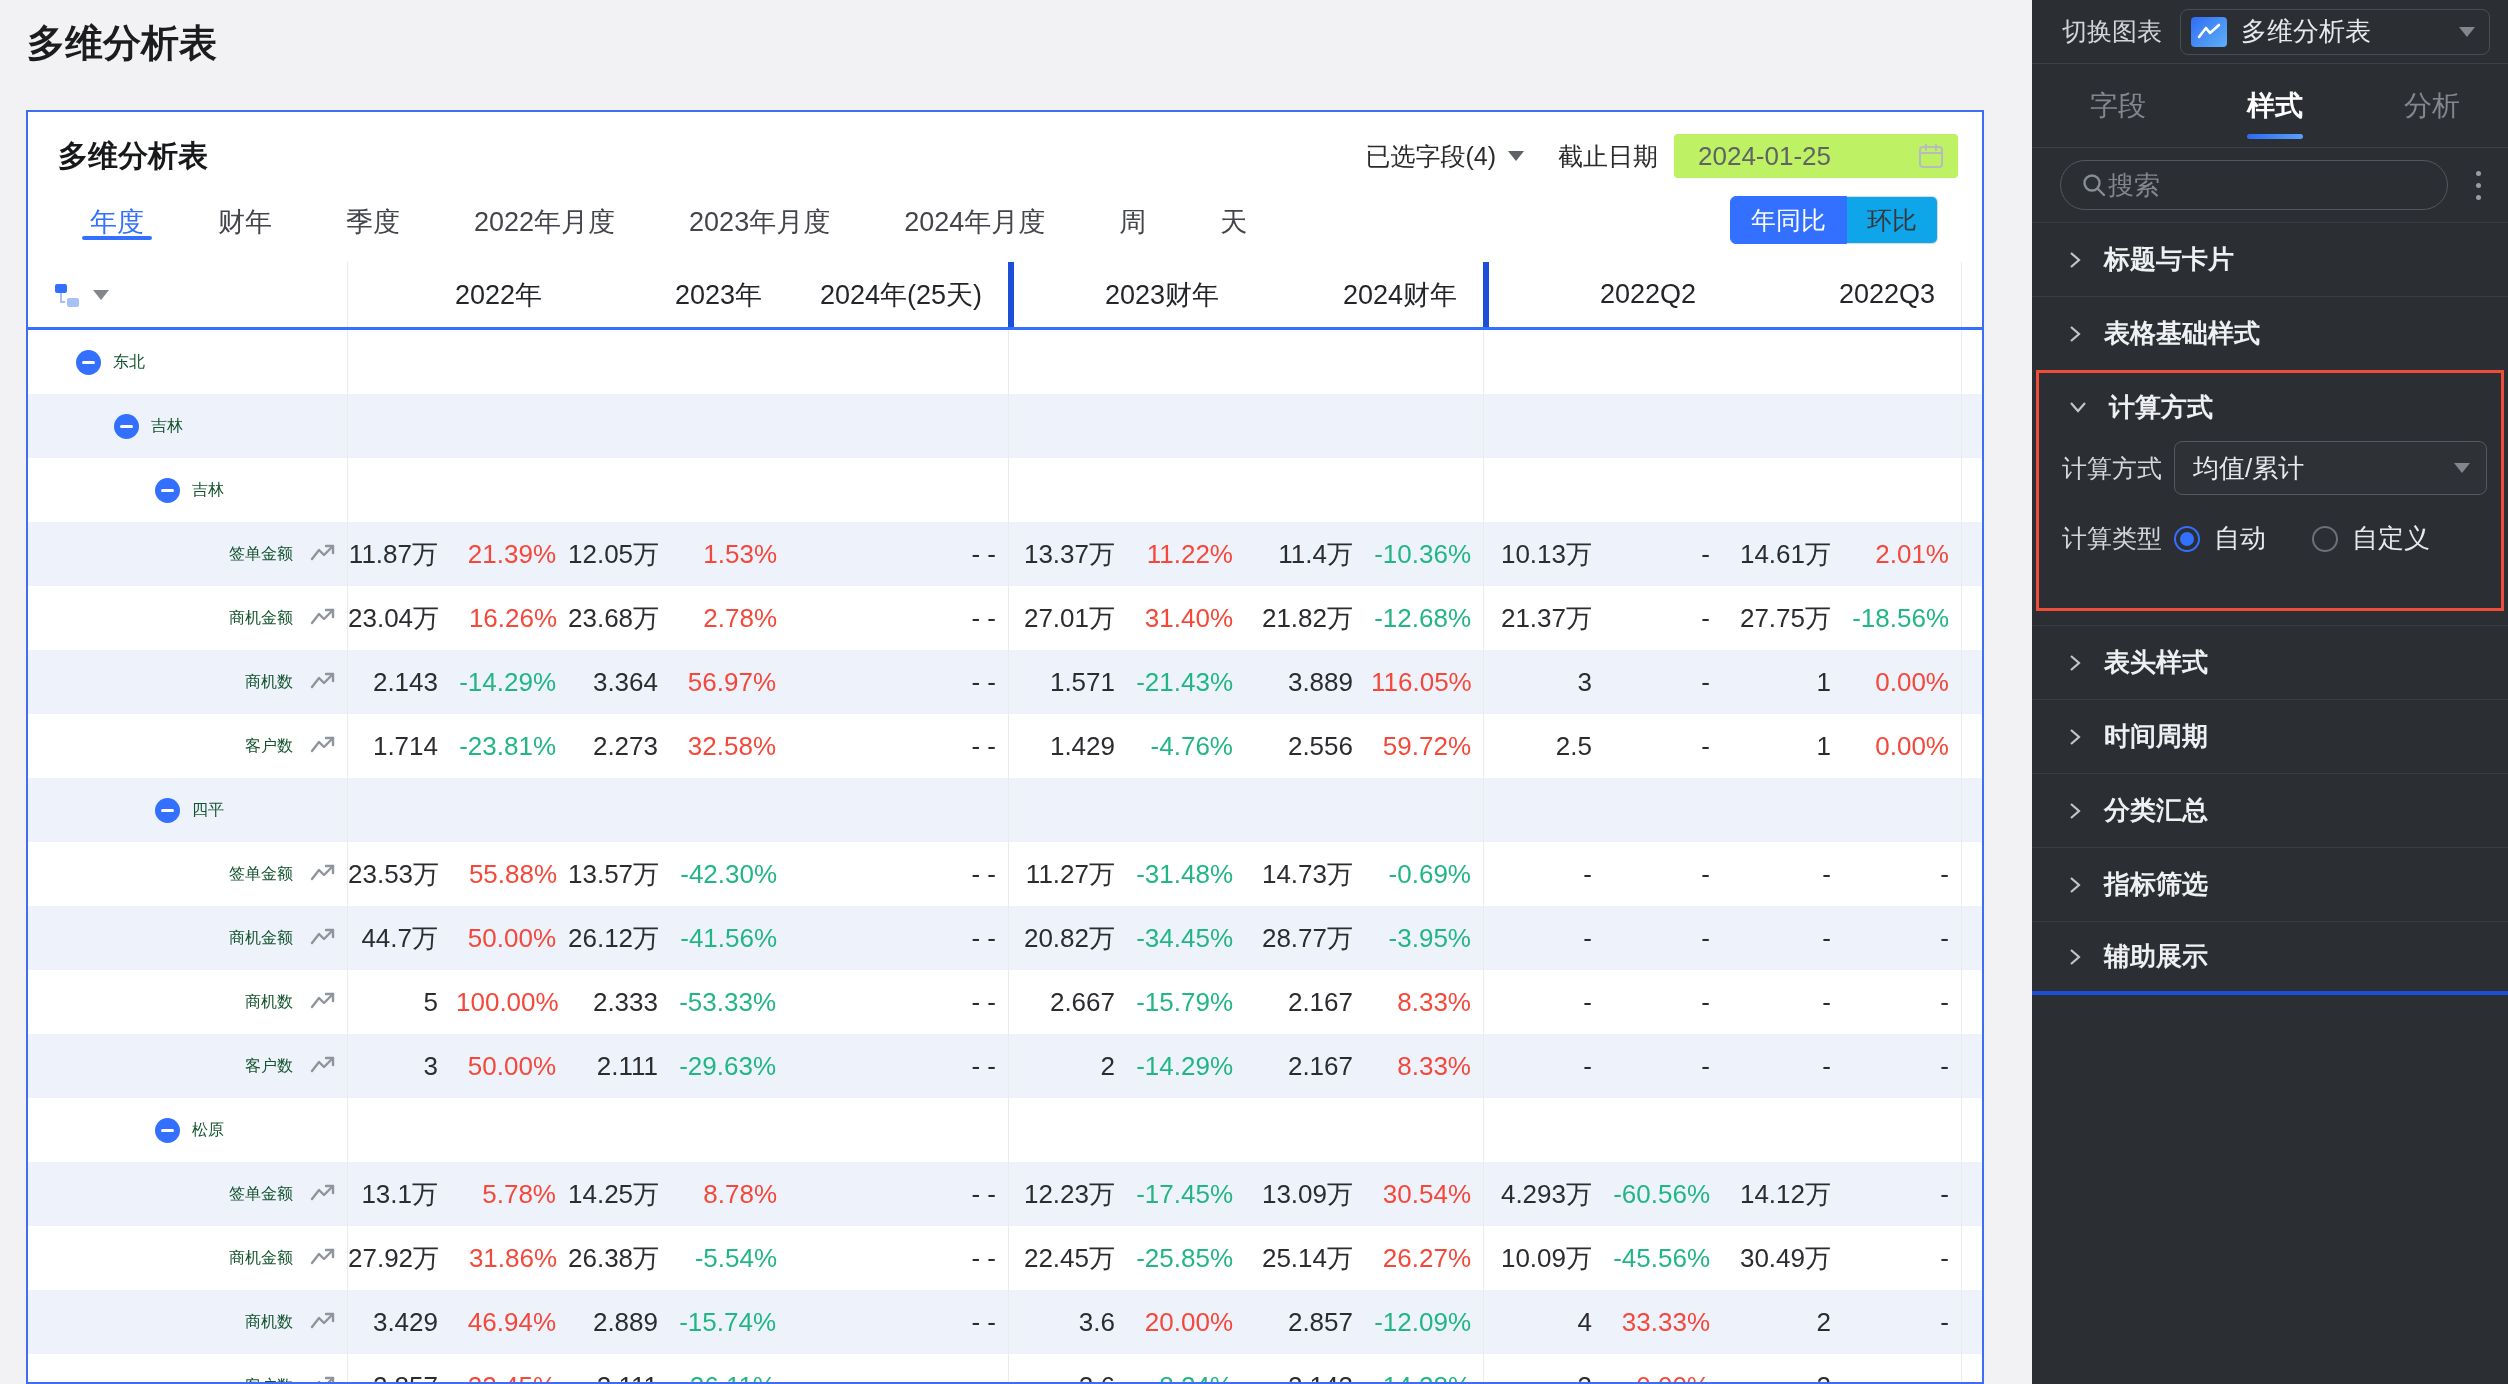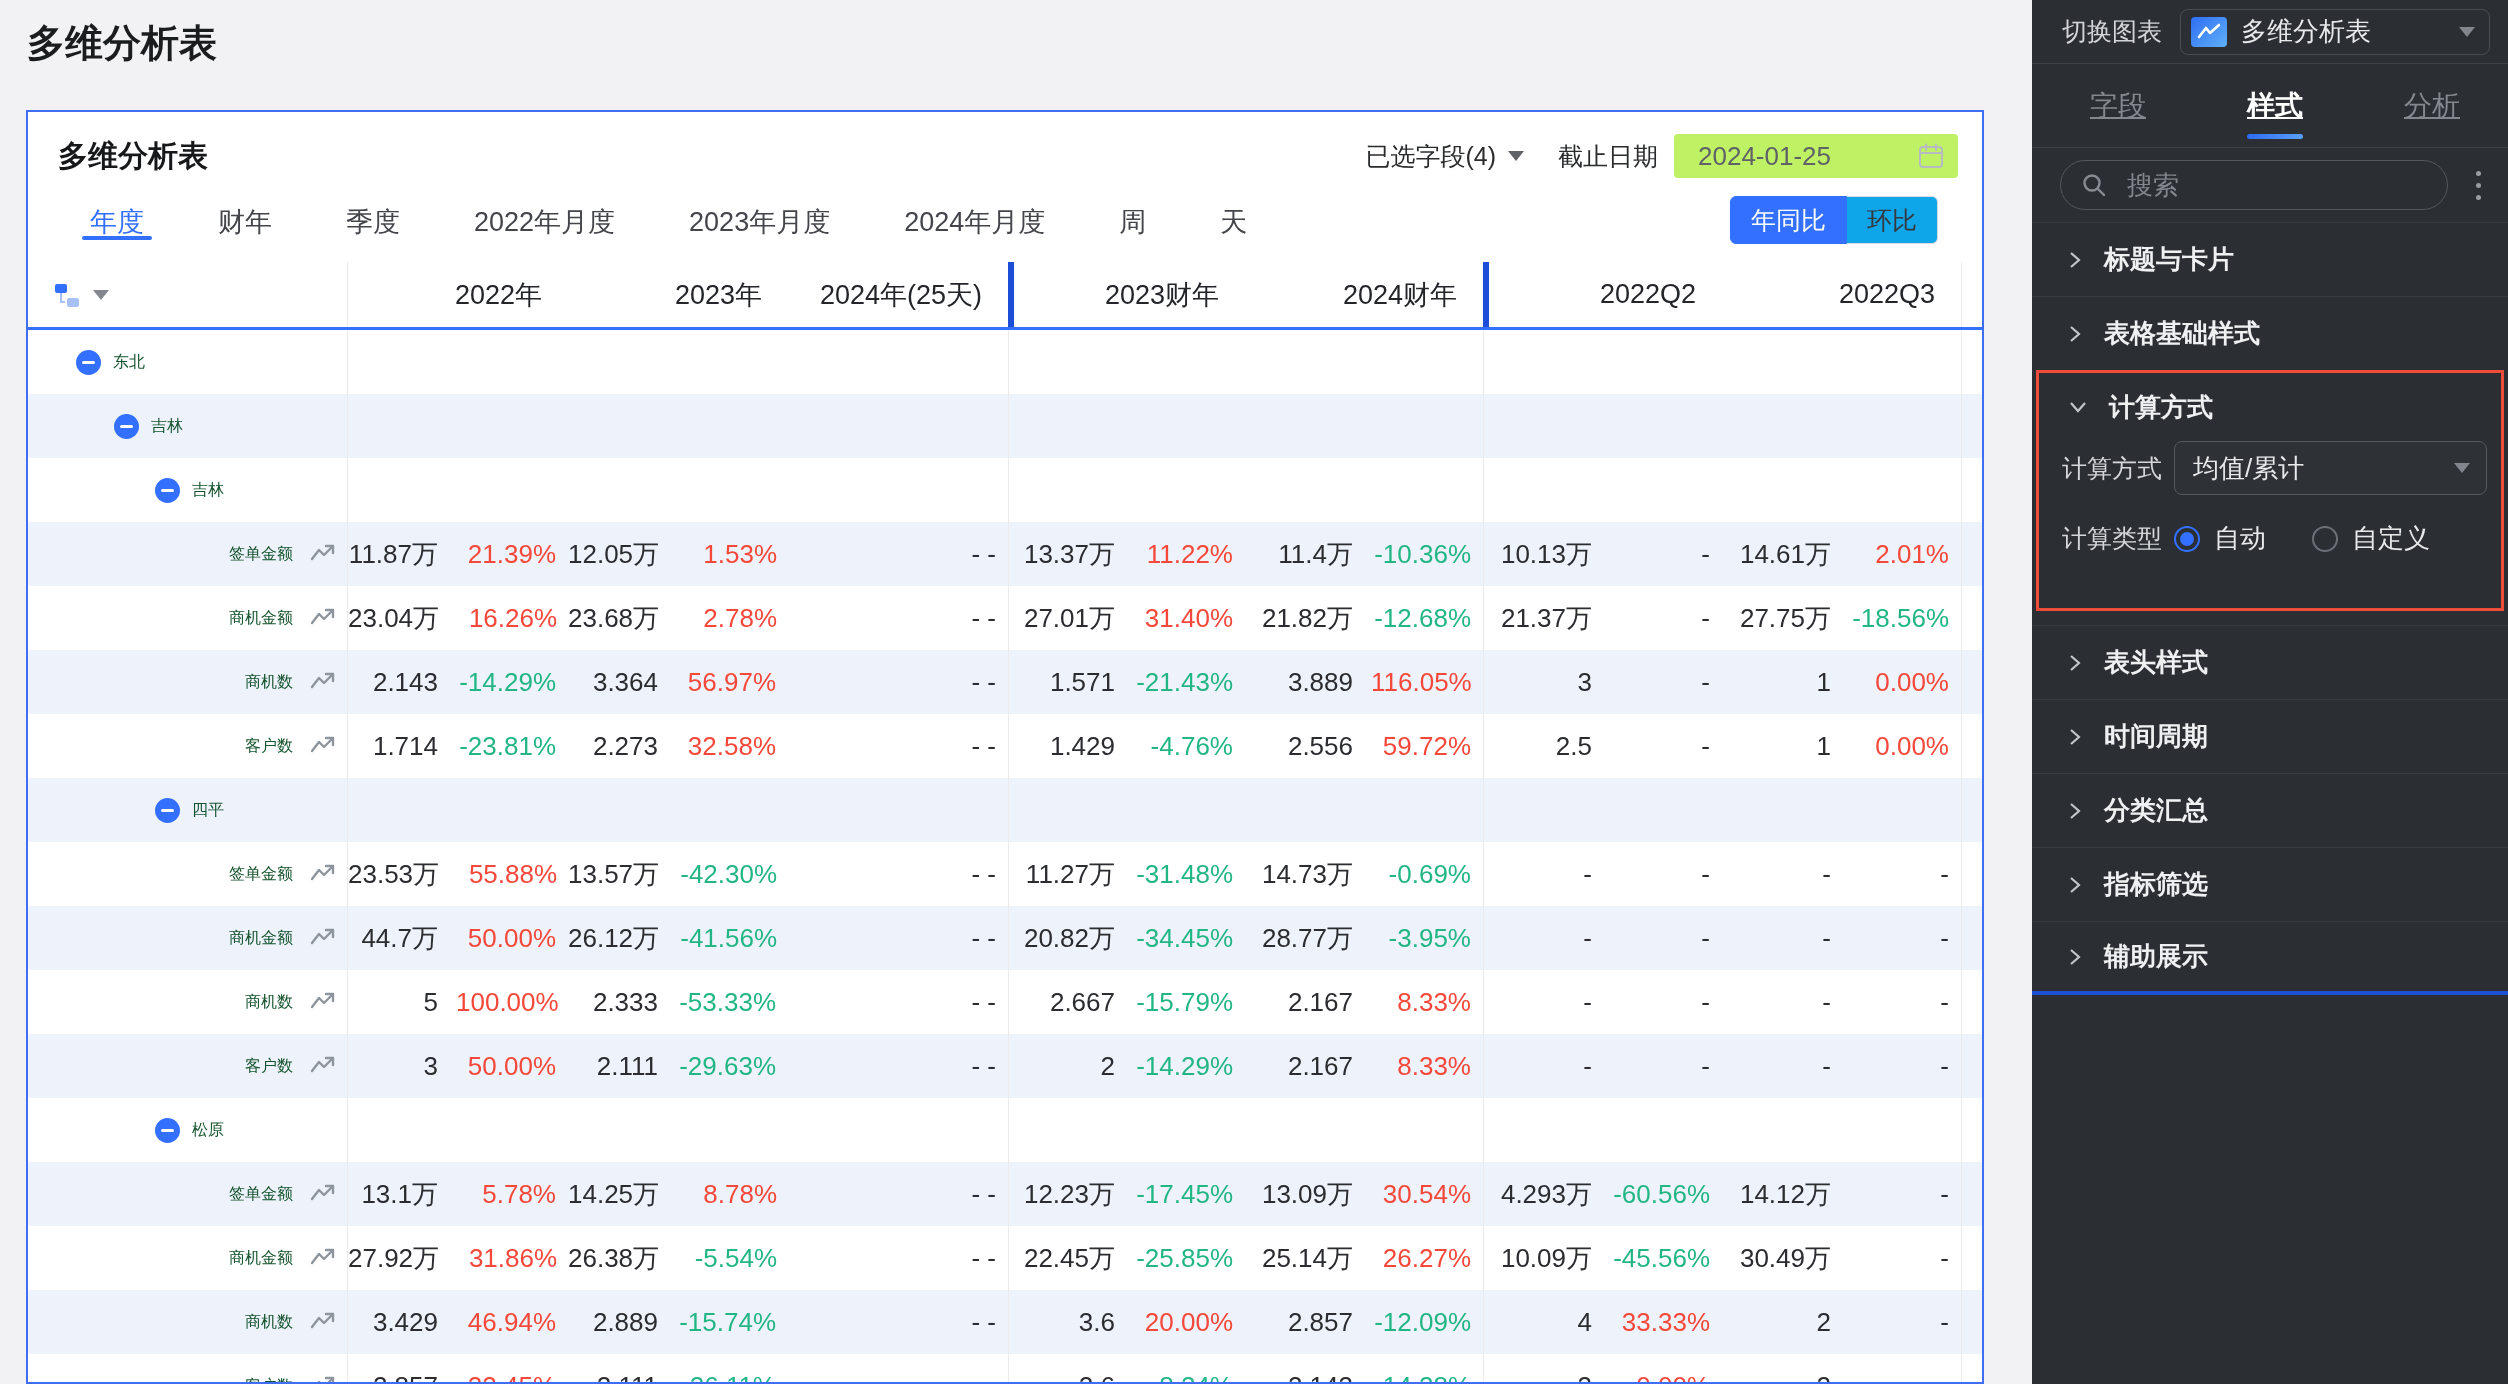--- a/index.html
+++ b/index.html
@@ -58,27 +58,27 @@
            padding:0 18px 0 30px;box-sizing:border-box;}
   .sb-head-label{font-size:25px;color:#d3d5d8;flex:none;}
   .chart-select{flex:1;height:46px;border:1px solid #4a4d53;border-radius:8px;display:flex;align-items:center;
                 gap:14px;padding:0 14px 0 10px;box-sizing:border-box;cursor:pointer;}
   .chart-ic{width:36px;height:30px;border-radius:4px;background:linear-gradient(135deg,#2f6df5,#5fb0f7);
             display:flex;align-items:center;justify-content:center;flex:none;}
   .cs-label{flex:1;font-size:26px;color:#e7e9eb;}
   .tri{width:0;height:0;border-left:8px solid transparent;border-right:8px solid transparent;border-top:10px solid #83878d;flex:none;}
   .sb-tabs{height:84px;border-bottom:1px solid #3e4146;display:flex;align-items:stretch;justify-content:space-between;
            padding:0 48px 0 58px;box-sizing:border-box;}
-  .sbtab{font-size:28px;color:#84888e;position:relative;display:flex;align-items:center;cursor:pointer;text-decoration:underline;}
+  .sbtab{font-size:28px;color:#84888e;position:relative;display:flex;align-items:center;cursor:pointer;}
   .sbtab.on{color:#ffffff;font-weight:bold;}
   .sbtab.on::after{content:'';position:absolute;left:50%;transform:translateX(-50%);bottom:8px;width:56px;height:5px;
                    border-radius:3px;background:linear-gradient(90deg,#2e6bf2,#5aa0f8);}
   .sb-search-row{height:74px;display:flex;align-items:center;gap:14px;padding:0 14px 0 28px;box-sizing:border-box;}
   .sb-search{flex:1;height:50px;border:1px solid #54575d;border-radius:26px;display:flex;align-items:center;
-             gap:20px;padding:0 20px;box-sizing:border-box;cursor:text;}
+             gap:1px;padding:0 20px;box-sizing:border-box;cursor:text;}
   .sb-search .ph{font-size:26px;color:#83878d;}
   .kebab{width:32px;height:50px;display:flex;flex-direction:column;align-items:center;justify-content:center;gap:7px;cursor:pointer;}
   .kebab i{width:5px;height:5px;border-radius:50%;background:#9a9ea4;}
   .sec{height:74px;border-top:1px solid #393c41;display:flex;align-items:center;gap:22px;padding-left:36px;
        box-sizing:border-box;cursor:pointer;}
   .sectitle{font-size:26px;font-weight:bold;color:#eff0f2;}
   #secA .sec:last-child{border-bottom:4px solid #1d4ed8;}
   .calc-block{border:3px solid #ef4c3a;margin:0 4px 14px 4px;padding-bottom:24px;box-sizing:border-box;}
   .calc-head{height:68px;display:flex;align-items:center;gap:22px;padding-left:30px;cursor:pointer;}
   .calc-row{display:flex;align-items:center;padding:0 14px 0 23px;margin-bottom:26px;}

